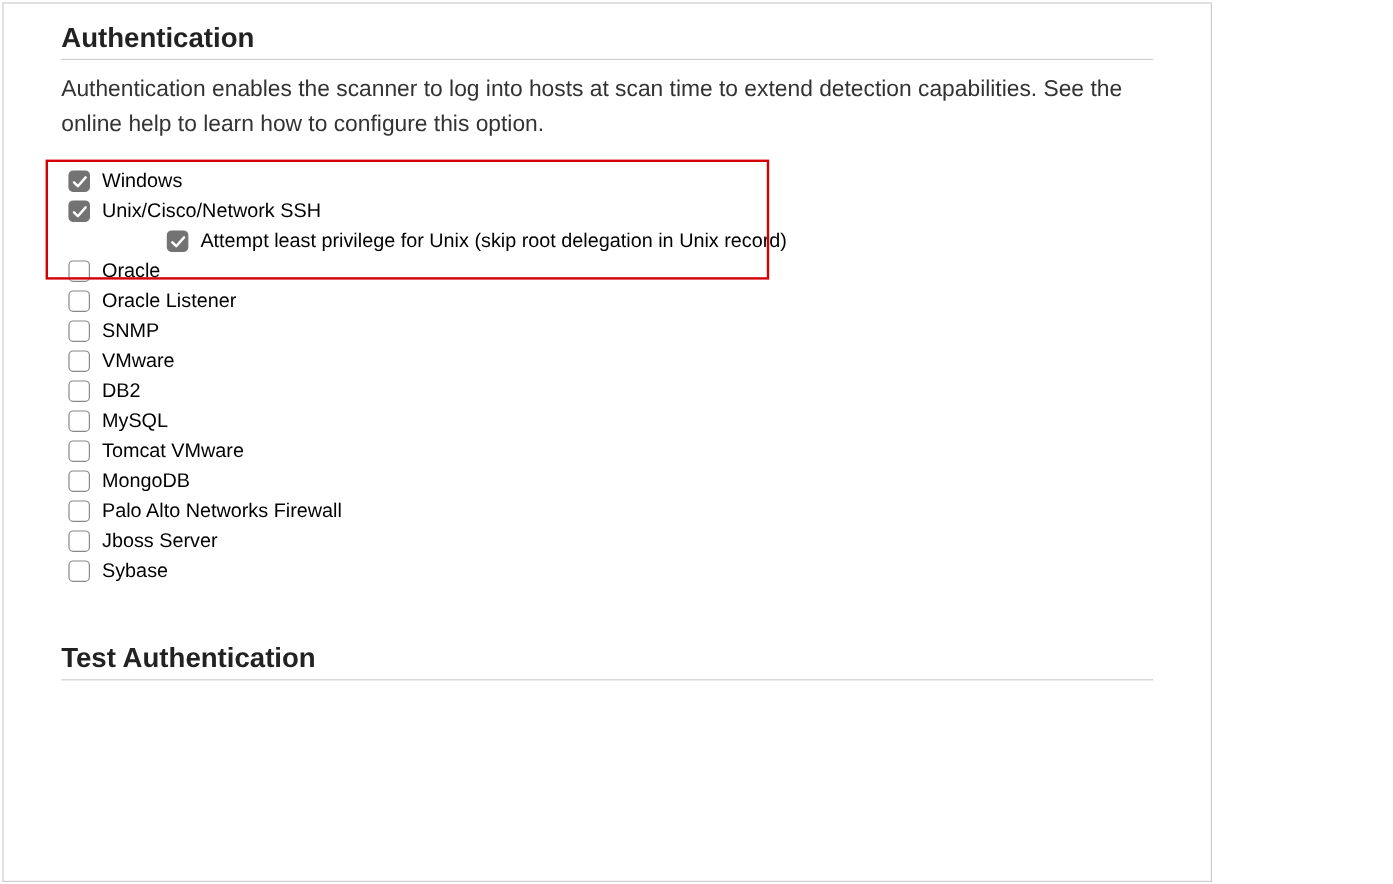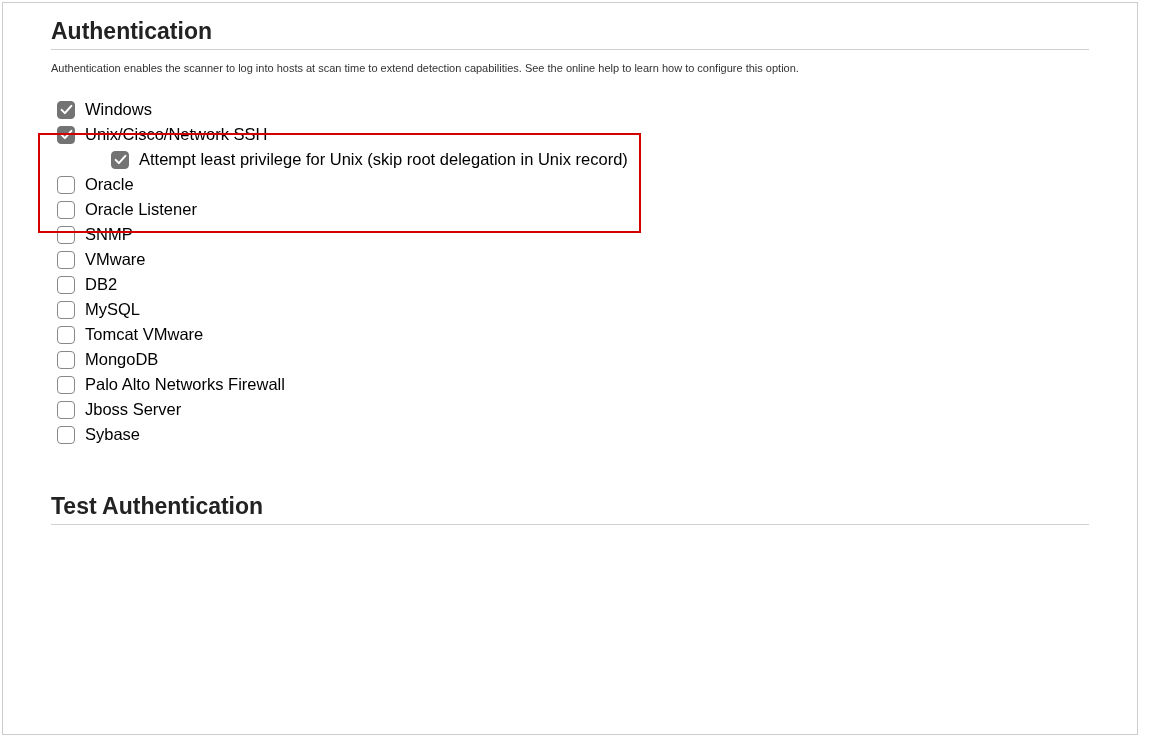--- a/index.html
+++ b/index.html
@@ -11,39 +11,39 @@
       font-family: Arial, Helvetica, sans-serif;
       font-size: 16px;
       color: #333;
       background: #fff;
       width: 1161px;
       height: 737px;
       overflow: hidden;
     }
     .container {
       border: 1px solid #ccc;
-      width: 1136px;
+      width: 1008px;
       height: 733px;
       margin: 2px;
       padding: 15px 0 0 0;
       position: relative;
     }
     .content {
       padding: 0 48px;
     }
     .section-title {
       font-size: 23px;
       font-weight: bold;
       color: #222;
       margin-bottom: 2px;
       padding-bottom: 4px;
       border-bottom: 1px solid #d0d0d0;
     }
     .section-desc {
-      font-size: 11px;
+      font-size: 19px;
       color: #333;
       line-height: 1.55;
       margin-top: 10px;
       margin-bottom: 20px;
     }
     .highlight-box {
       border: 2px solid #d40000;
       position: absolute;
       left: 35px;
       top: 130px;
@@ -56,21 +56,21 @@
       margin-top: 14px;
       margin-bottom: 28px;
     }
     .checkbox-row {
       display: flex;
       align-items: center;
       padding: 3px 0;
       margin-left: 6px;
     }
     .checkbox-row.sub {
-      margin-left: 20px;
+      margin-left: 48px;
       padding-left: 40px;
     }
     .checkbox {
       width: 18px;
       height: 18px;
       border: 1.5px solid #888;
       border-radius: 4px;
       margin-right: 10px;
       display: inline-flex;
       align-items: center;

